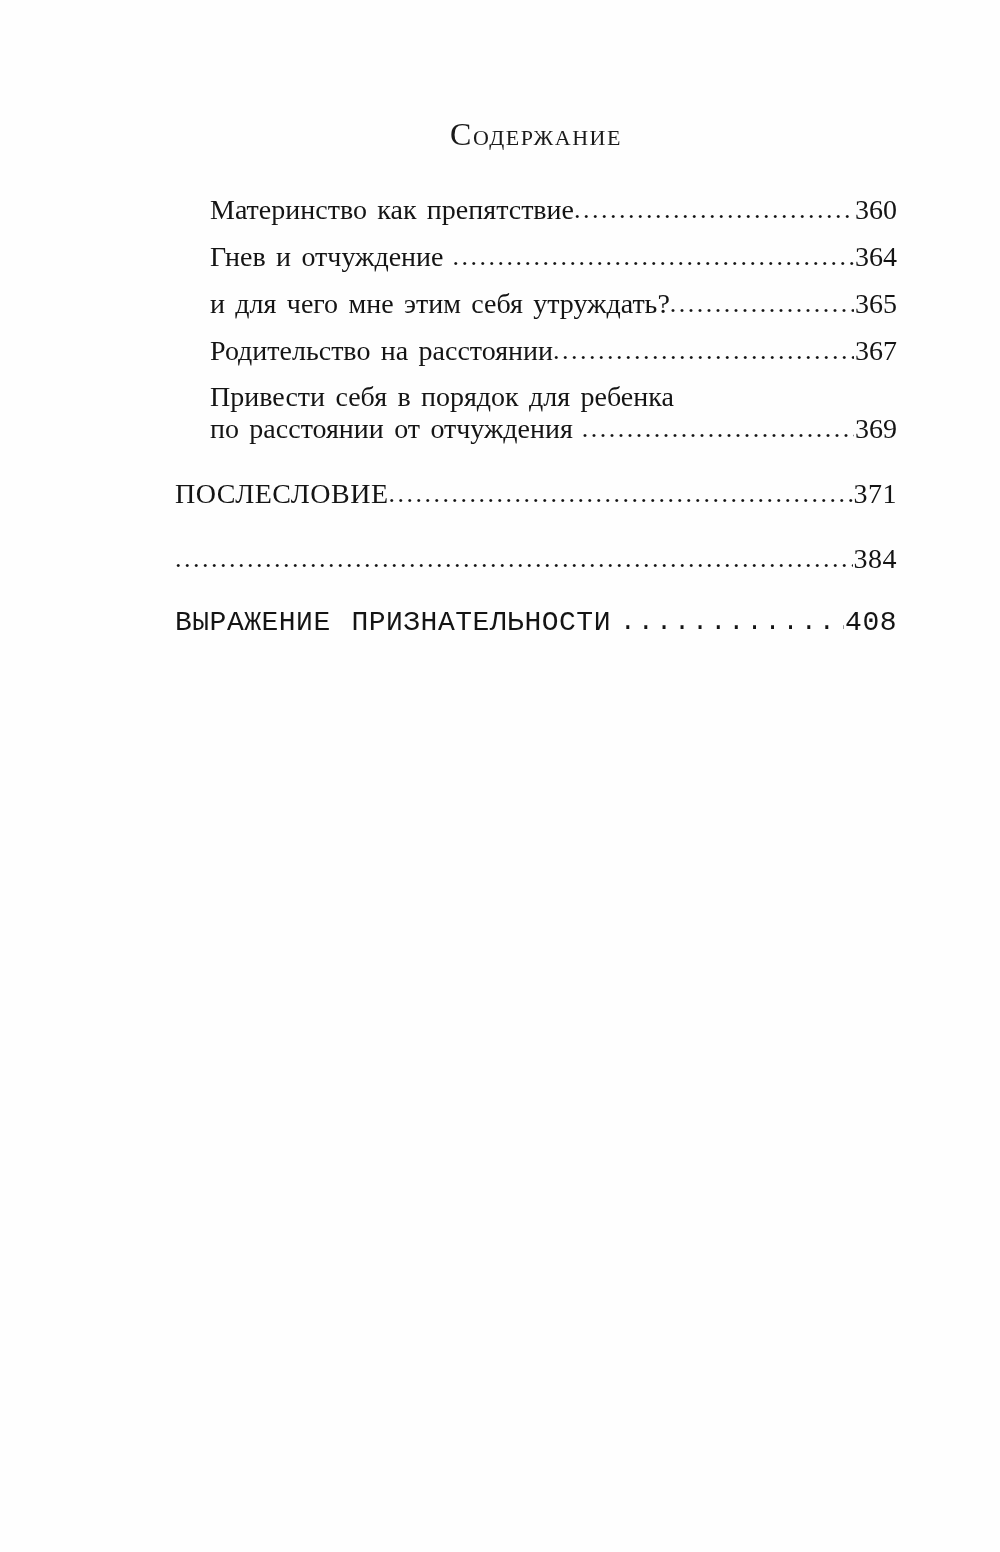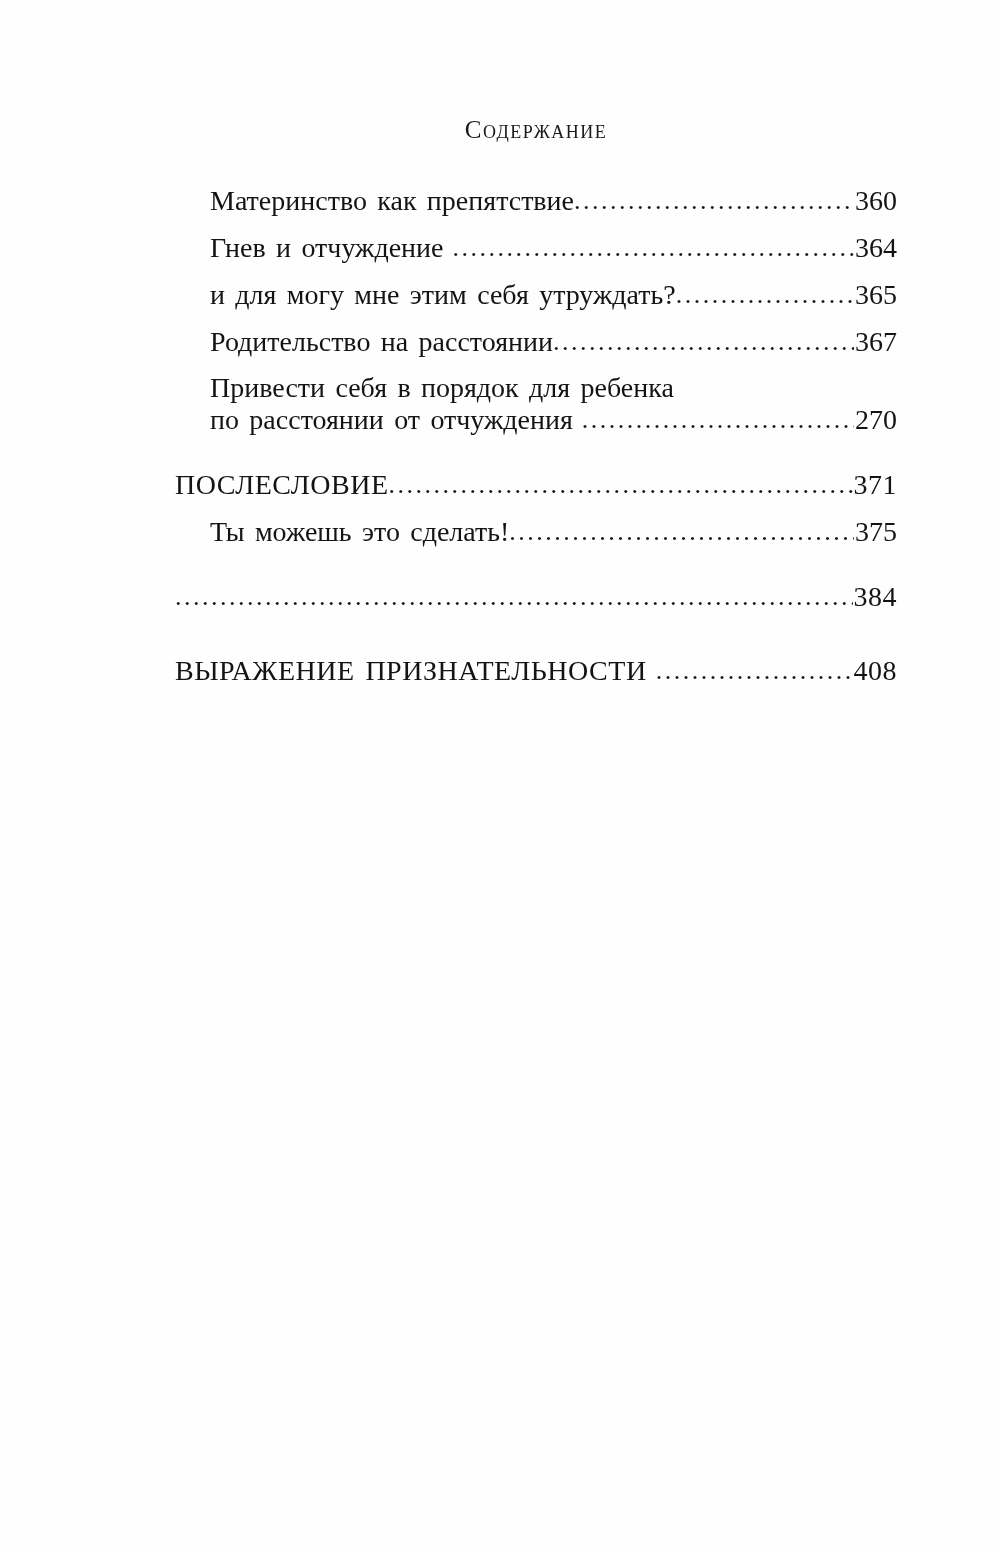--- a/index.html
+++ b/index.html
@@ -18,21 +18,21 @@
   }
   .content {
     position: absolute;
     left: 175px;
     top: 116px;
     width: 722px;
   }
   .page-header {
     text-align: center;
     font-variant: small-caps;
-    font-size: 25px;
+    font-size: 32px;
     letter-spacing: 1.5px;
     color: #1a1a1a;
     margin-bottom: 40px;
   }
   .toc-list {
     width: 100%;
   }
   .entry {
     font-size: 28px;
     line-height: 31px;
@@ -42,21 +42,22 @@
   .entry.sub {
     padding-left: 35px;
   }
   .entry.chapter {
     letter-spacing: 0.5px;
   }
   .entry.break {
     margin-top: 33px;
   }
   .entry.break-lg {
-    margin-top: 42px;
+    margin-top: 32px;
+    font-family: Liberation Mono, monospace;
   }
   .pre-line {
     white-space: nowrap;
   }
   .row {
     display: flex;
     align-items: center;
     width: 100%;
   }
   .title {
@@ -99,52 +100,45 @@
         </div>
         <div class="entry sub">
           <div class="row">
             <span class="title spaced">Гнев и отчуждение</span>
             <span class="dots"></span>
             <span class="pagenum">364</span>
           </div>
         </div>
         <div class="entry sub">
           <div class="row">
-            <span class="title">и для могу мне этим себя утруждать?</span>
+            <span class="title">и для чего мне этим себя утруждать?</span>
             <span class="dots"></span>
             <span class="pagenum">365</span>
           </div>
         </div>
         <div class="entry sub">
           <div class="row">
             <span class="title">Родительство на расстоянии</span>
             <span class="dots"></span>
             <span class="pagenum">367</span>
           </div>
         </div>
         <div class="entry sub">
           <div class="pre-line">Привести себя в порядок для ребенка</div>
           <div class="row">
             <span class="title spaced">по расстоянии от отчуждения</span>
             <span class="dots"></span>
-            <span class="pagenum">270</span>
+            <span class="pagenum">369</span>
           </div>
         </div>
         <div class="entry chapter break">
           <div class="row">
             <span class="title">ПОСЛЕСЛОВИЕ</span>
             <span class="dots"></span>
             <span class="pagenum">371</span>
-          </div>
-        </div>
-        <div class="entry sub">
-          <div class="row">
-            <span class="title">Ты можешь это сделать!</span>
-            <span class="dots"></span>
-            <span class="pagenum">375</span>
           </div>
         </div>
         <div class="entry chapter break">
           <div class="row">
             <span class="dots"></span>
             <span class="pagenum">384</span>
           </div>
         </div>
         <div class="entry chapter break-lg">
           <div class="row">

